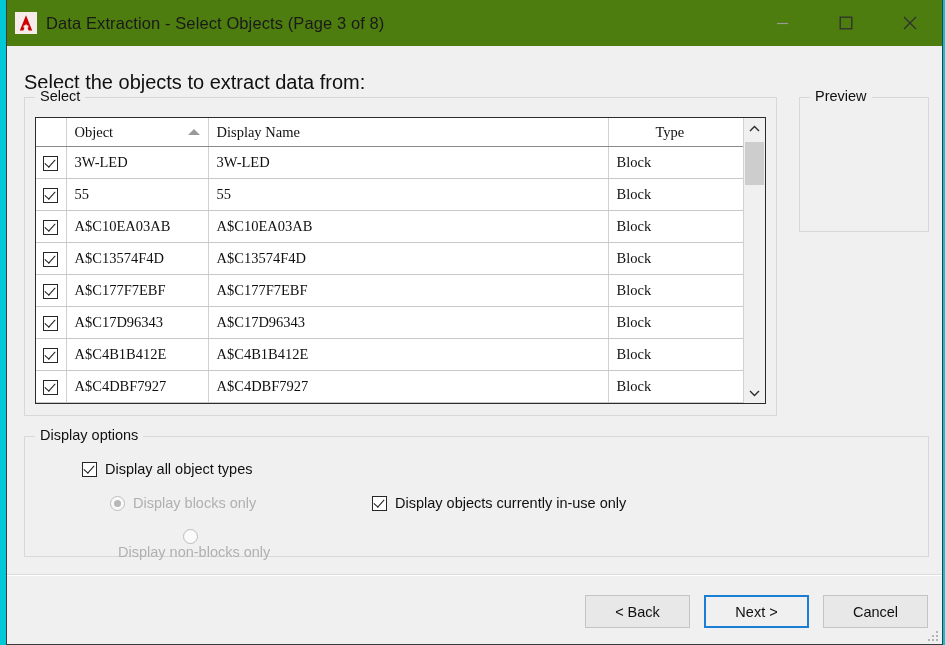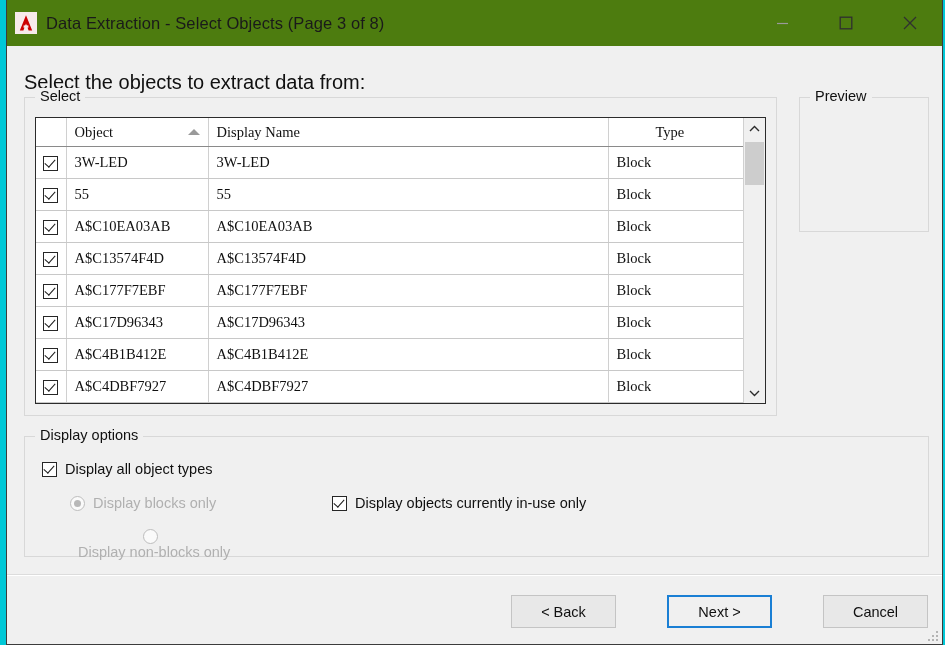--- a/index.html
+++ b/index.html
@@ -262,20 +262,21 @@
   }
 
   
   .opt {
     position: absolute;
     display: flex;
     align-items: center;
     font-size: 14.5px;
     white-space: nowrap;
     color: #101010;
+    margin-left: 40px;
   }
   .opt .lbl { margin-left: 8px; }
   .opt.disabled .lbl { color: #b0b0b0; }
 
   #opt-all      { left: 17px;  top: 24px; }
   #opt-blocks   { left: 45px;  top: 58px; }
   #opt-nonblock { left: 45px;  top: 92px; flex-direction: column; }
   #opt-attrs    { left: 307px; top: 24px; }
   #opt-inuse    { left: 307px; top: 58px; }
 
@@ -302,21 +303,20 @@
     background: #e8e8e8;
     border: 1px solid #c4c4c4;
     box-sizing: border-box;
     font-size: 14.5px;
     font-family: "Liberation Sans", sans-serif;
     color: #101010;
     display: flex;
     align-items: center;
     justify-content: center;
     cursor: default;
-    margin-left: 37px;
   }
   .btn.default {
     background: #f0f0f0;
     border: 2px solid #1a7fd4;
   }
   #resize-grip {
     position: absolute;
     right: 4px;
     bottom: 3px;
     width: 12px;

